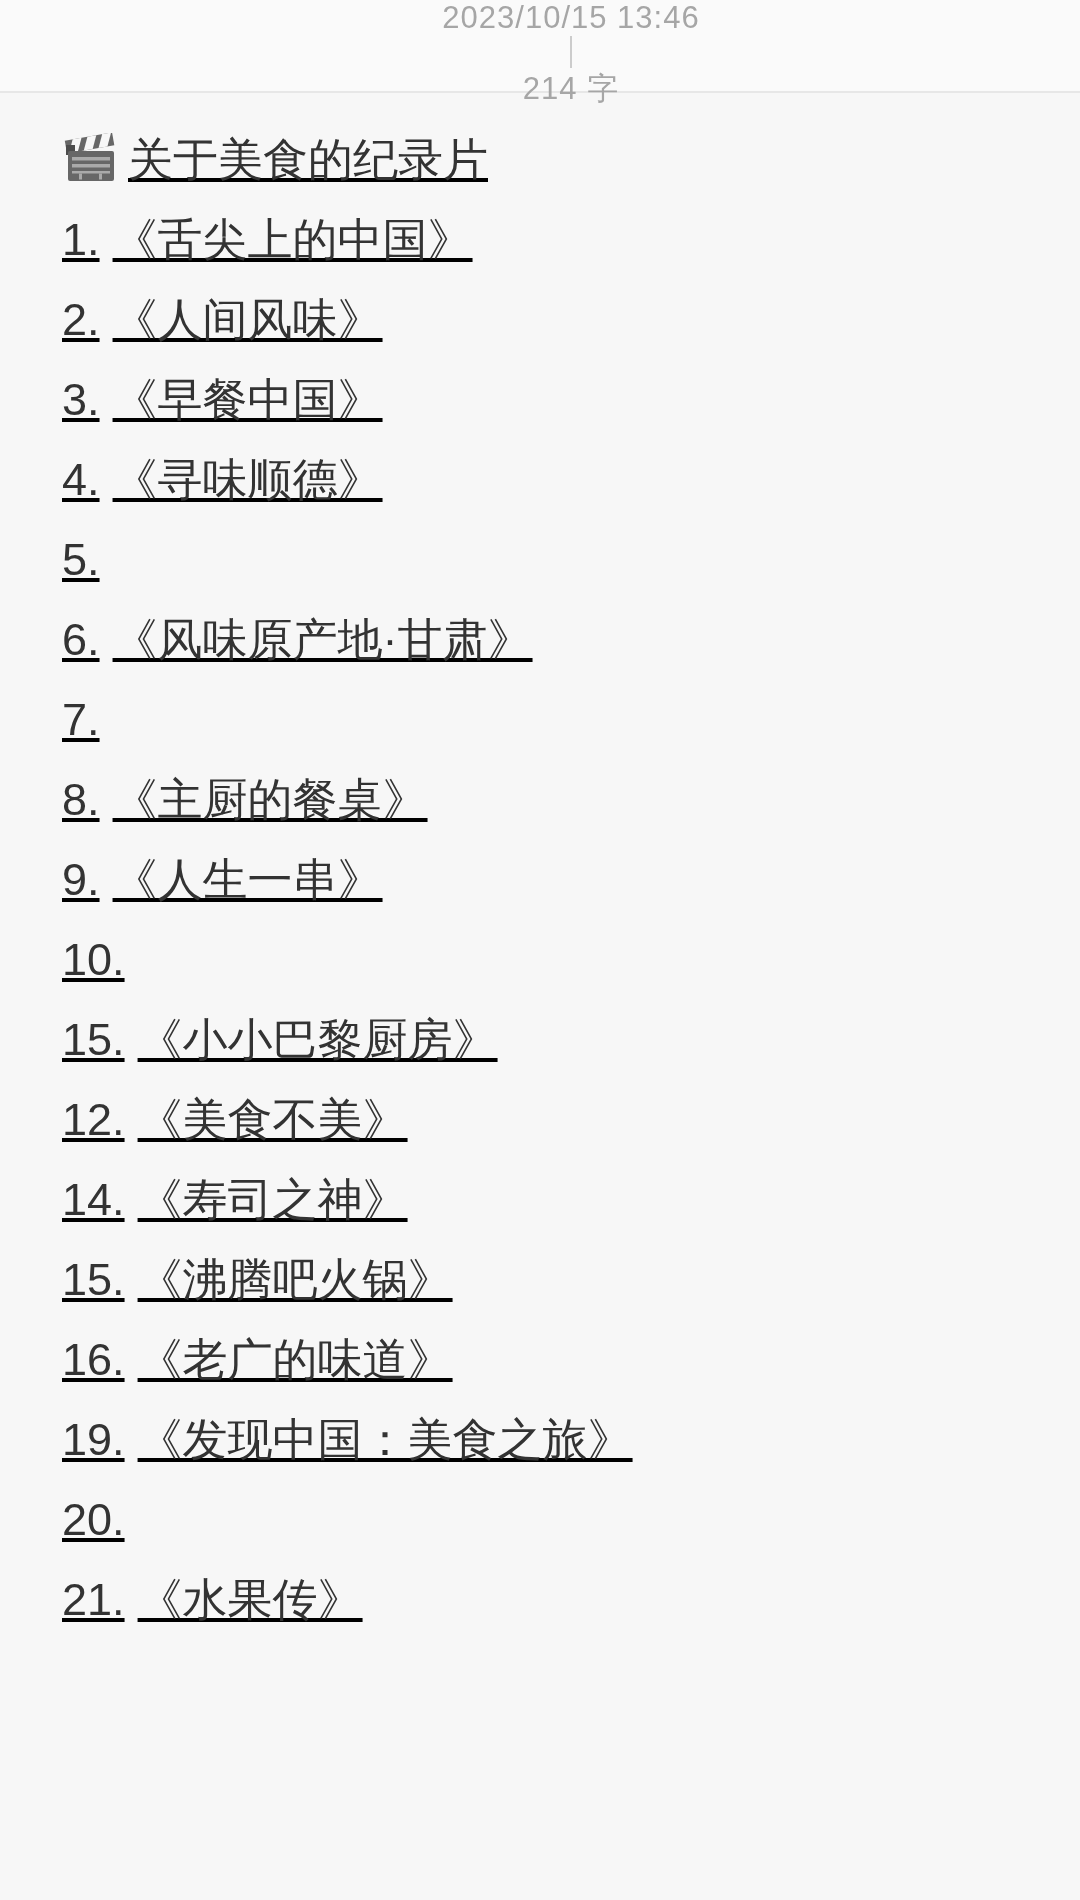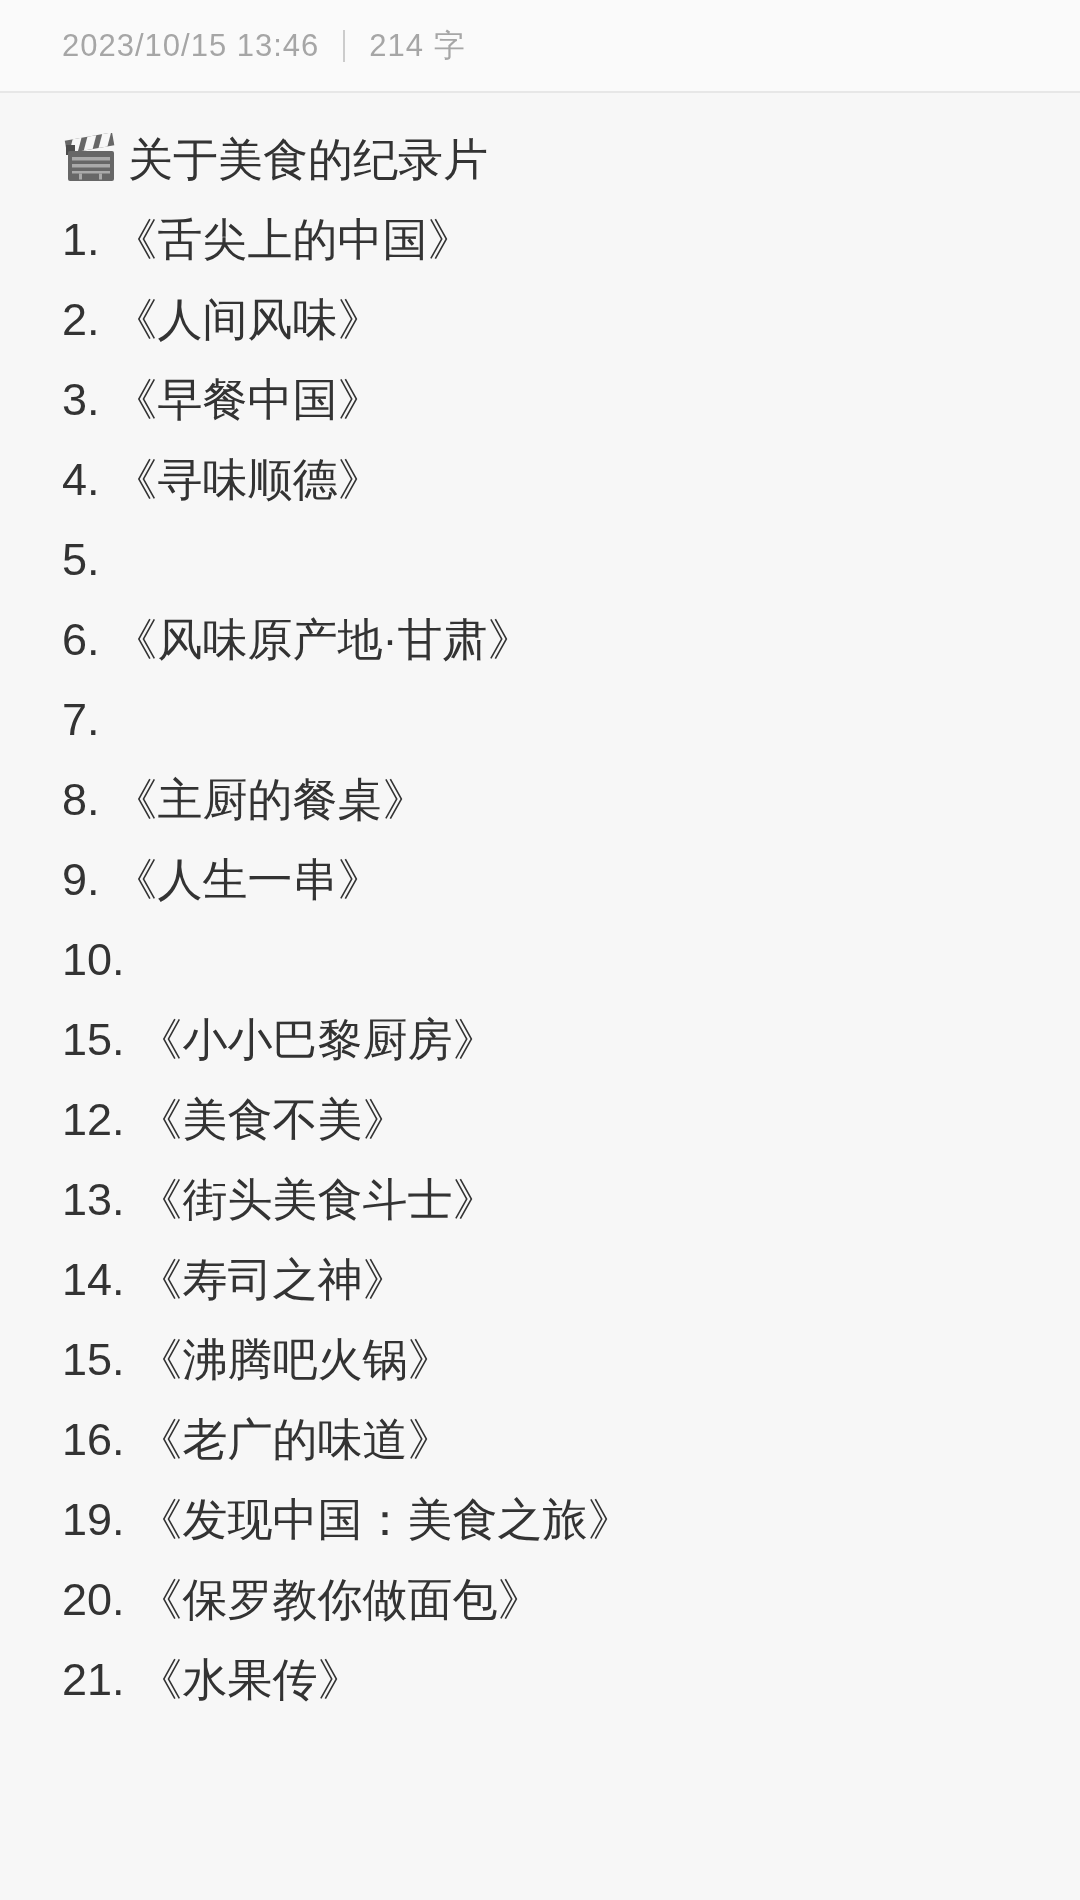--- a/index.html
+++ b/index.html
@@ -17,30 +17,32 @@
     height: 93px;
     background: #fafafa;
     border-bottom: 2px solid #e7e7e7;
     display: flex;
     align-items: center;
     padding-left: 62px;
     box-sizing: border-box;
     color: #a6a6a6;
     font-size: 31px;
     letter-spacing: 1px;
+    flex-direction: column;
   }
   .header-sep {
     width: 2px;
     height: 32px;
     background: #cccccc;
     margin: 0 24px;
     flex: 0 0 auto;
   }
   .note-body {
     padding: 27px 40px 0 62px;
+    text-decoration: underline;
   }
   .line {
     height: 80px;
     display: flex;
     align-items: center;
     font-size: 45px;
     color: #333333;
     white-space: nowrap;
   }
   .title-icon {
@@ -132,24 +134,20 @@
   <div class="line">
     <span class="item-num">15.</span>
     <span class="item-title">《小小巴黎厨房》</span>
   </div>
 
   <div class="line">
     <span class="item-num">12.</span>
     <span class="item-title">《美食不美》</span>
   </div>
 
-  <div class="line">
-    <span class="item-num">13.</span>
-    <span class="item-title">《街头美食斗士》</span>
-  </div>
 
   <div class="line">
     <span class="item-num">14.</span>
     <span class="item-title">《寿司之神》</span>
   </div>
 
   <div class="line">
     <span class="item-num">15.</span>
     <span class="item-title">《沸腾吧火锅》</span>
   </div>
@@ -161,20 +159,19 @@
 
 
 
   <div class="line">
     <span class="item-num">19.</span>
     <span class="item-title">《发现中国：美食之旅》</span>
   </div>
 
   <div class="line">
     <span class="item-num">20.</span>
-    <span class="item-title">《保罗教你做面包》</span>
   </div>
 
   <div class="line">
     <span class="item-num">21.</span>
     <span class="item-title">《水果传》</span>
   </div>
 </div>
 
 </body></html>

